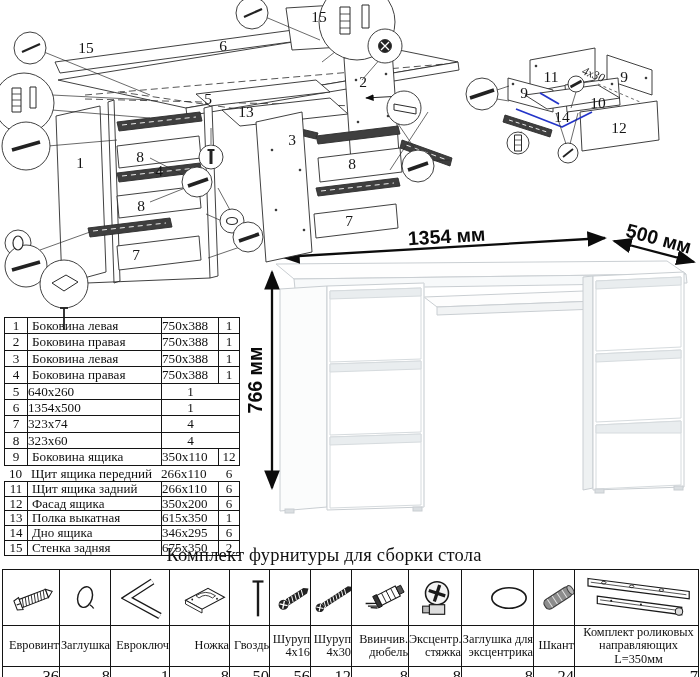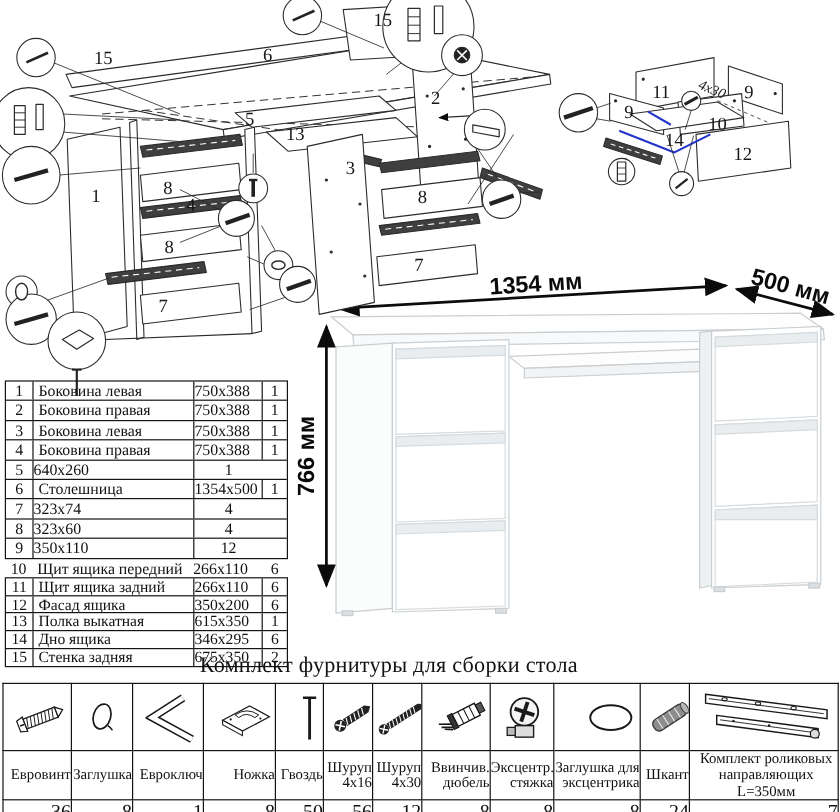--- a/index.html
+++ b/index.html
@@ -436,36 +436,36 @@
           <div class="pt-c c-size">750x388</div>
           <div class="pt-c c-qty">1</div>
         </div>
         <div class="pt-row">
           <div class="pt-c c-num">5</div>
           <div class="pt-c c-size">640x260</div>
           <div class="pt-c c-qty">1</div>
         </div>
         <div class="pt-row">
           <div class="pt-c c-num">6</div>
-          <div class="pt-c c-name">Столешница</div>
           <div class="pt-c c-size">1354x500</div>
           <div class="pt-c c-qty">1</div>
         </div>
         <div class="pt-row">
           <div class="pt-c c-num">7</div>
           <div class="pt-c c-size">323x74</div>
           <div class="pt-c c-qty">4</div>
         </div>
         <div class="pt-row">
           <div class="pt-c c-num">8</div>
           <div class="pt-c c-size">323x60</div>
           <div class="pt-c c-qty">4</div>
         </div>
         <div class="pt-row">
           <div class="pt-c c-num">9</div>
+          <div class="pt-c c-name">Боковина ящика</div>
           <div class="pt-c c-size">350x110</div>
           <div class="pt-c c-qty">12</div>
         </div>
       </div>
     <div class="pt-row pt-mid">
         <div class="pt-c c-num">10</div>
         <div class="pt-c c-name">Щит ящика передний</div>
         <div class="pt-c c-size">266x110</div>
         <div class="pt-c c-qty">6</div>
       </div>

